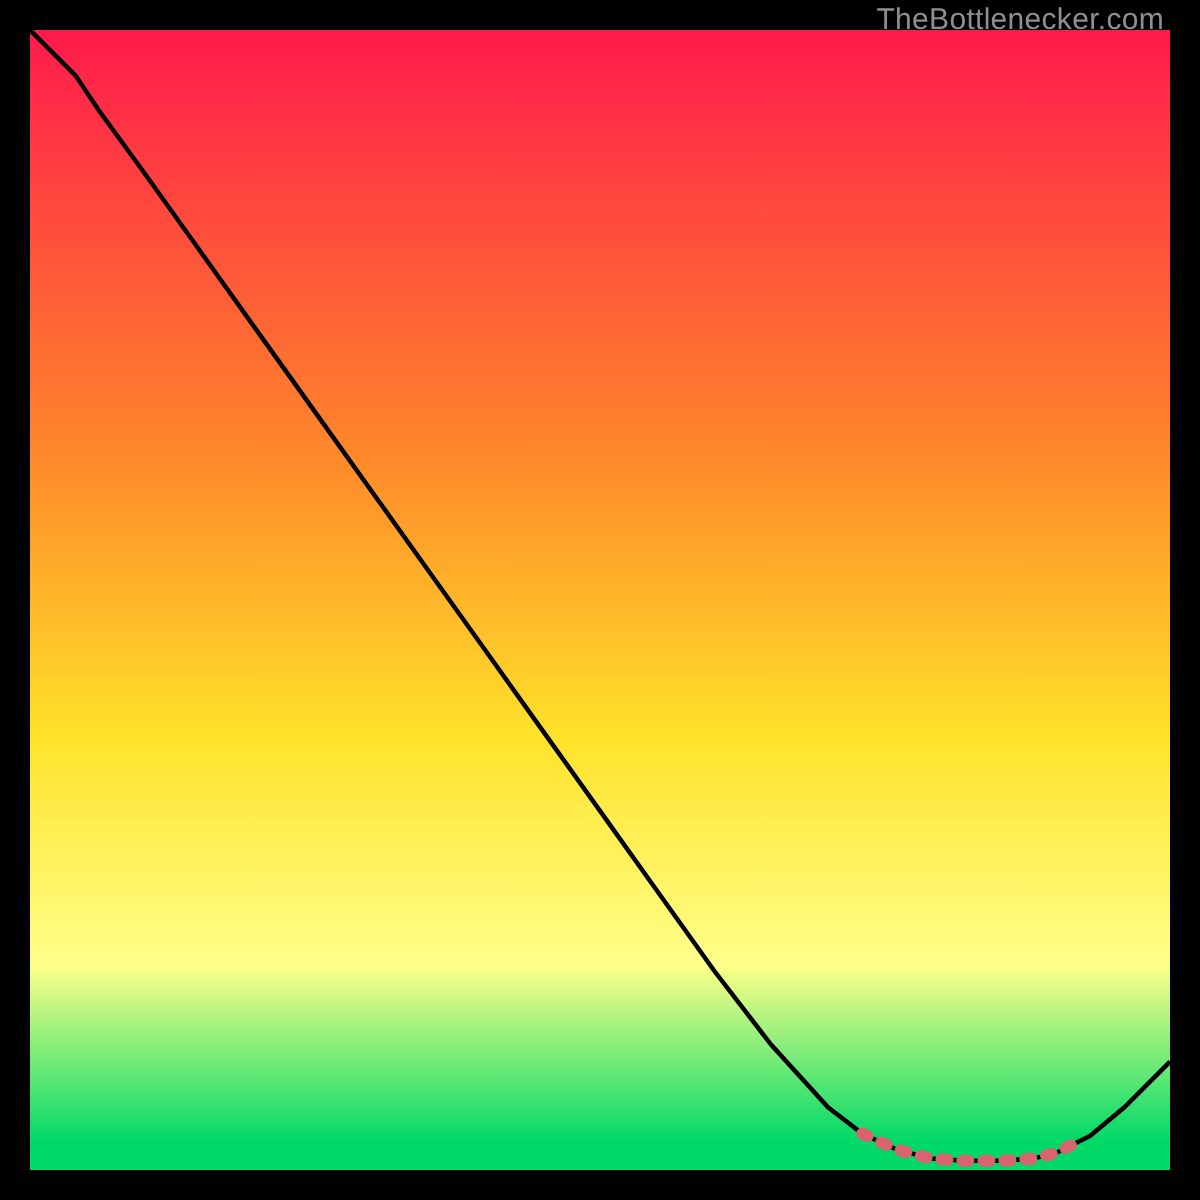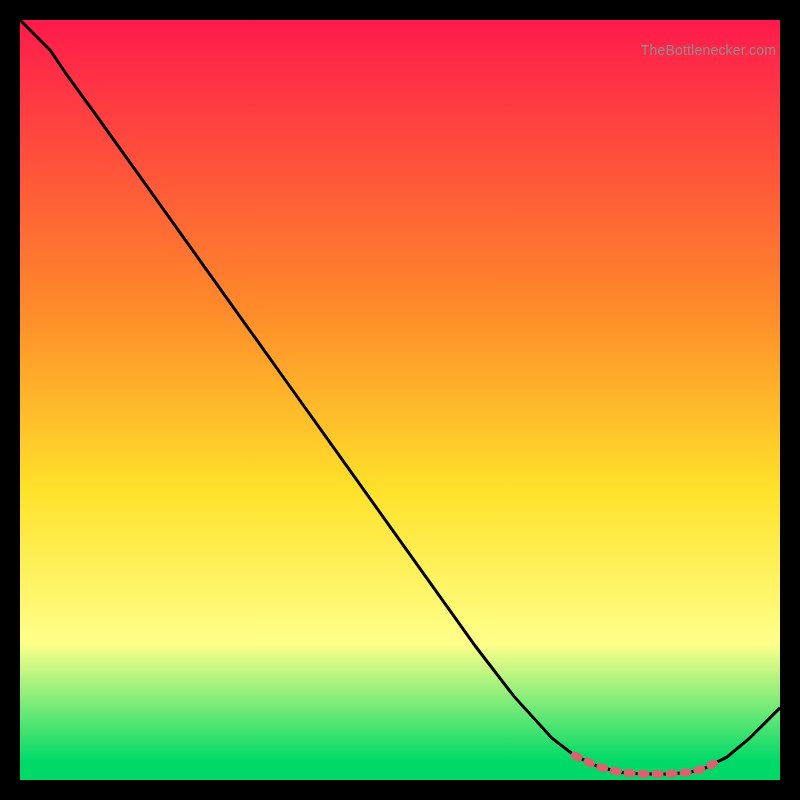--- a/index.html
+++ b/index.html
@@ -24,24 +24,23 @@
     left: 0;
     top: 0;
     width: 760px;
     height: 760px;
   }
   .watermark {
     position: absolute;
     top: 2px;
     right: 24px;
     color: #8f8f8f;
-    font-size: 14px;
+    font-size: 20px;
     letter-spacing: 0.2px;
     font-weight: 500;
-    margin-top: 40px;
   }
 </style>
 </head>
 <body>
 
 <div class="frame">
   <svg class="plot" viewBox="0 0 760 760">
     <defs>
       <linearGradient id="bg-grad" x1="0" y1="0" x2="0" y2="1">
           <stop offset="0%" stop-color="#ff1a4c"></stop>

